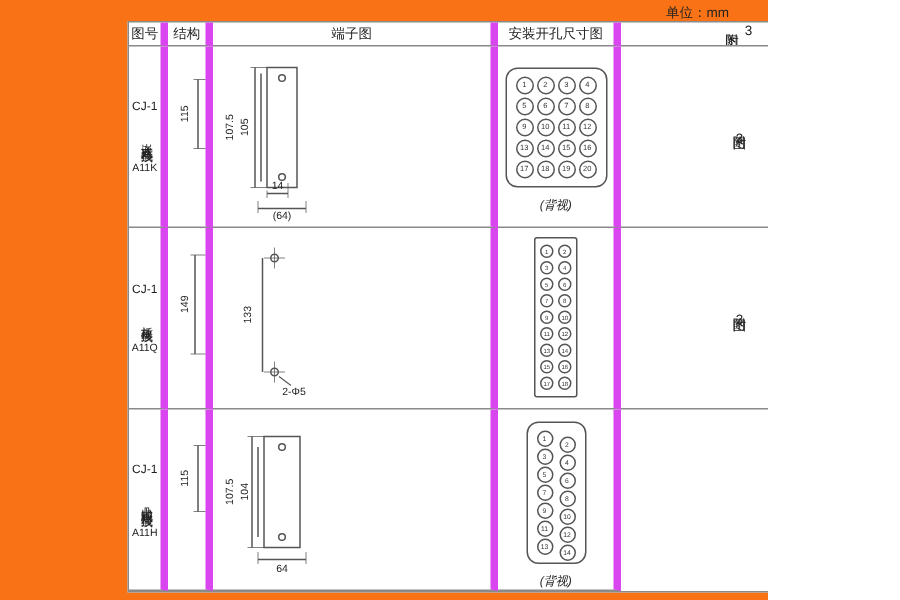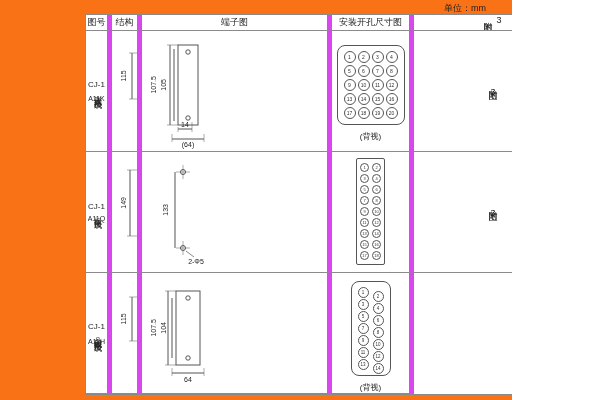--- a/index.html
+++ b/index.html
@@ -6,21 +6,21 @@
   body{width:600px;height:400px;font-family:"Liberation Sans","DejaVu Sans",sans-serif;color:#222;}
   .page{position:relative;width:512px;height:400px;background:#f97316;overflow:hidden;}
   .unit{position:absolute;top:2px;right:26px;font-size:9px;color:#222;}
   .tbl{position:absolute;left:85px;top:14px;display:grid;
        grid-template-columns:26px 30px 190px 82px 162px;
        grid-template-rows:16px 121px 121px 121px;
        border:1px solid #8a8a8a;background:#fff;}
   .c{position:relative;border-right:5px solid #d946ef;border-bottom:1px solid #8a8a8a;overflow:hidden;}
   .hd{display:flex;align-items:center;justify-content:center;font-size:9px;white-space:nowrap;}
   .figcell{display:flex;align-items:center;justify-content:center;}
-  .structcell{display:flex;flex-direction:column;align-items:center;justify-content:center;gap:0;}
+  .structcell{display:flex;flex-direction:column;align-items:center;justify-content:center;gap:14px;}
   .vtext{writing-mode:vertical-lr;text-orientation:upright;letter-spacing:2px;font-size:9px;}
   .model{font-size:8px;}
   .mount{font-size:8px;letter-spacing:1px;}
   .code{font-size:7px;}
   svg.draw{position:absolute;left:0;top:0;}
   .dim{position:absolute;width:24px;text-align:center;font-size:7px;line-height:1.1;color:#222;white-space:nowrap;}
   .rotv{transform:rotate(-90deg);transform-origin:center;}
   .tcell{display:flex;flex-direction:column;align-items:center;justify-content:flex-start;padding-top:14px;}
   .tcell.p6{padding-top:6px;}
   .tcell.p8{padding-top:8px;}
@@ -29,21 +29,21 @@
   .tgrid{display:grid;gap:2px;}
   .cols4{grid-template-columns:repeat(4,auto);}
   .cols2{grid-template-columns:repeat(2,auto);}
   .tc{display:block;width:10px;height:10px;border:1px solid #555;border-radius:50%;
       font-size:5px;line-height:10px;text-align:center;color:#333;}
   .r2g{gap:2px 3px;}
   .r2g .tc{width:7px;height:7px;font-size:4px;line-height:7px;}
   .r3g{gap:1px 4px;}
   .r3g .tc{width:9px;height:9px;font-size:4.5px;line-height:9px;}
   .stag span:nth-child(even){transform:translateY(4px);}
-  .cap{margin-top:6px;font-size:8px;text-align:center;}
+  .cap{margin-top:6px;font-size:8px;text-align:center;font-style:italic;}
 </style>
 </head>
 <body>
 
 <svg width="0" height="0" style="position:absolute" aria-hidden="true">
   <defs>
     <marker id="ah" viewBox="0 0 6 6" markerWidth="5" markerHeight="5" refX="5" refY="3" orient="auto">
       <path d="M0,0L6,3L0,6z" fill="#555"></path>
     </marker>
   </defs>

